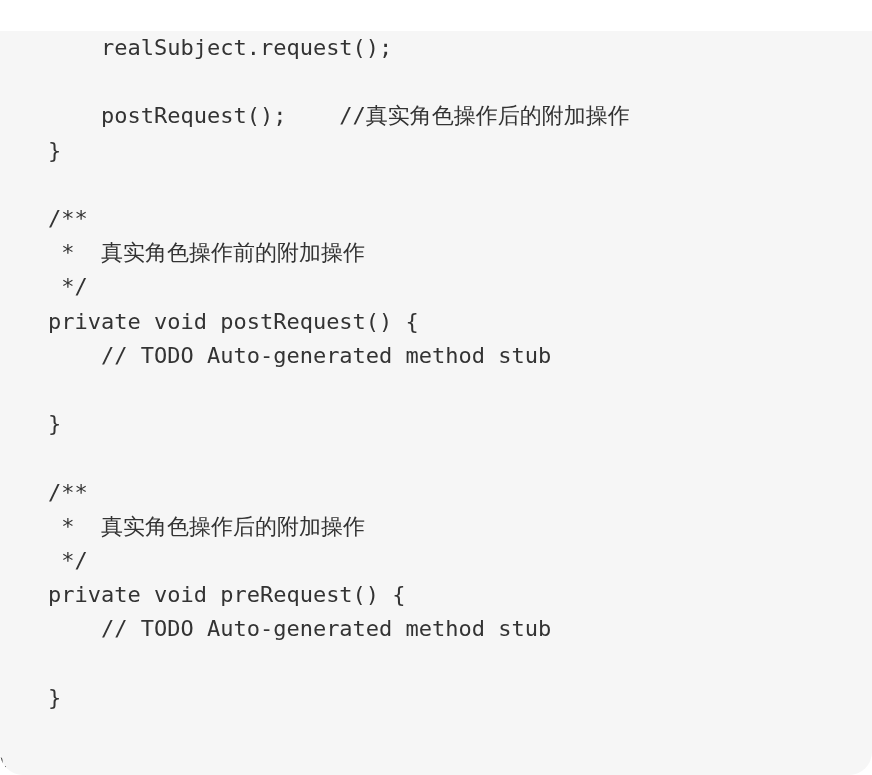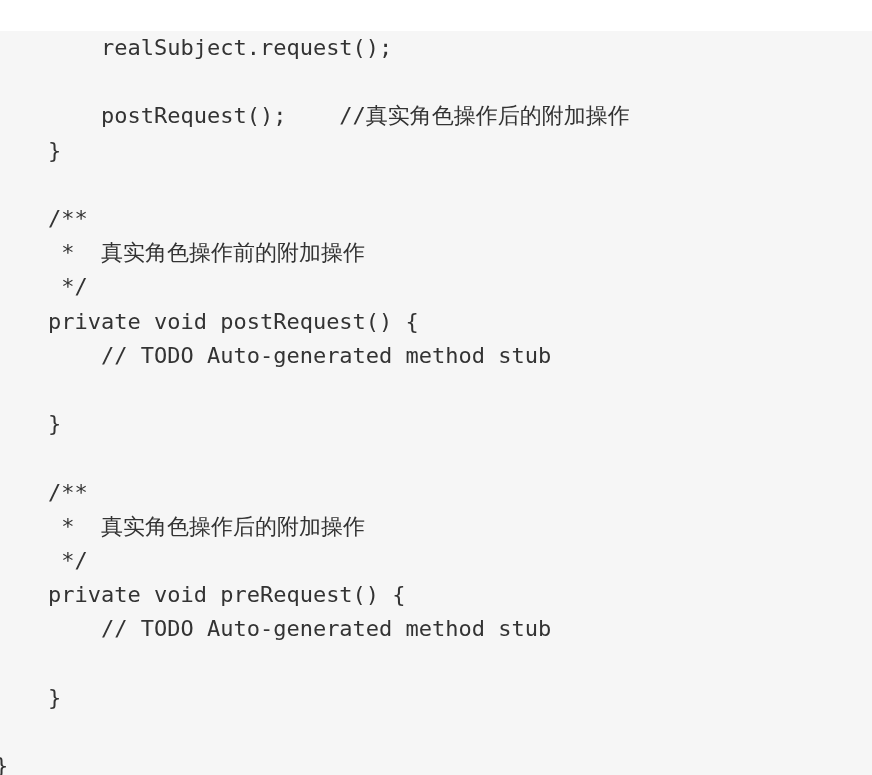--- a/index.html
+++ b/index.html
@@ -12,20 +12,21 @@
     height: 775px;
     overflow: hidden;
     background: #ffffff;
     font-family: "DejaVu Sans Mono", "Liberation Mono", monospace;
   }
   .page {
     position: relative;
     width: 872px;
     height: 775px;
     overflow: hidden;
+    border-radius: 23px;
   }
   
   .page-top-gap {
     position: absolute;
     left: 0;
     top: 0;
     width: 872px;
     height: 31px;
     background: #ffffff;
   }

